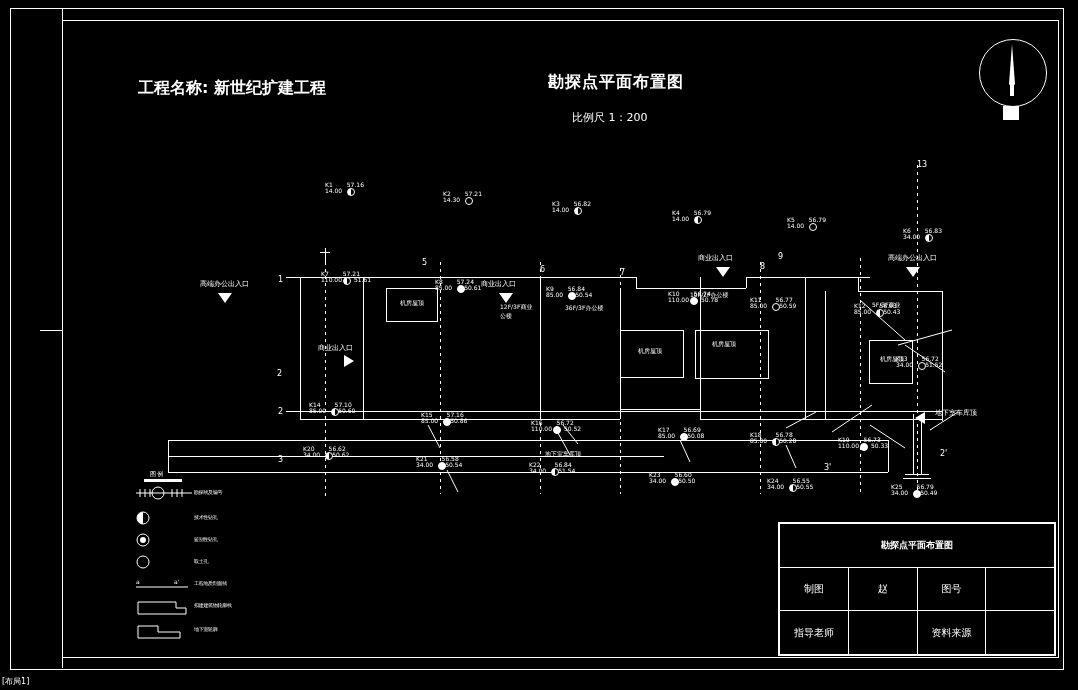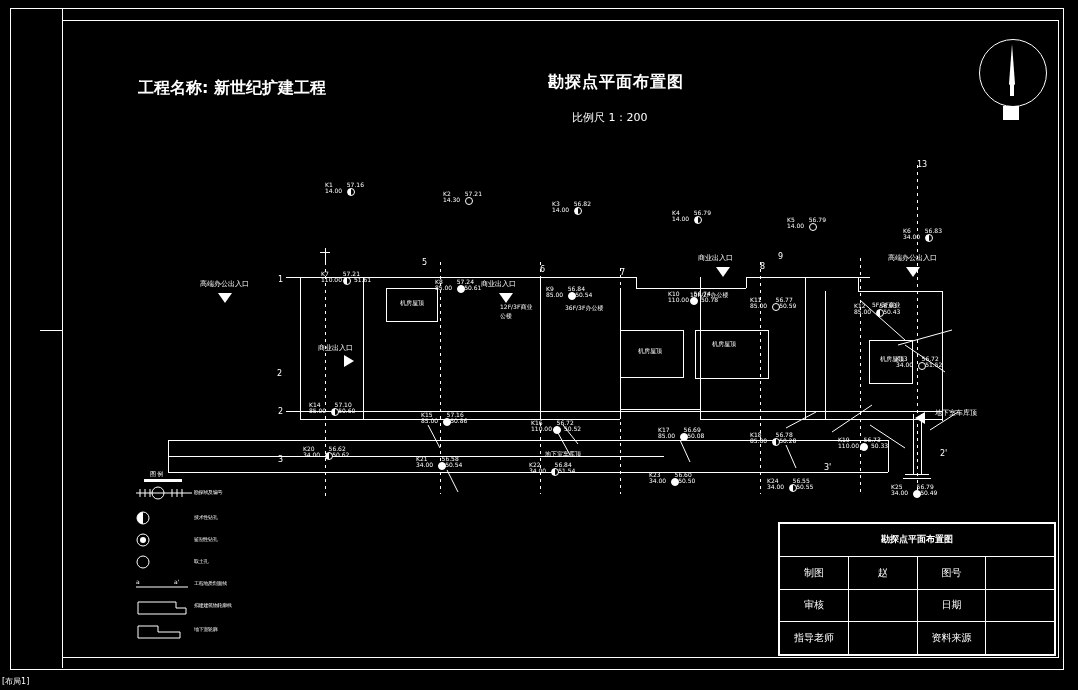--- a/index.html
+++ b/index.html
@@ -380,26 +380,20 @@
           <tr>
             <td class="hdr" colspan="4">勘探点平面布置图</td>
           </tr>
           <tr>
             <td class="lbl">制图</td>
             <td class="val">赵</td>
             <td class="lbl">图号</td>
             <td class="val"></td>
           </tr>
           <tr>
-            <td class="lbl">审核</td>
-            <td class="val"></td>
-            <td class="lbl">日期</td>
-            <td class="val"></td>
-          </tr>
-          <tr>
             <td class="lbl">指导老师</td>
             <td class="val"></td>
             <td class="lbl">资料来源</td>
             <td class="val"></td>
           </tr>
         </tbody>
       </table>
     </div>
     <div class="corner-txt" style="left: 2px; top: 676px; font-size: 8px;">[布局1]</div>
   </div>

